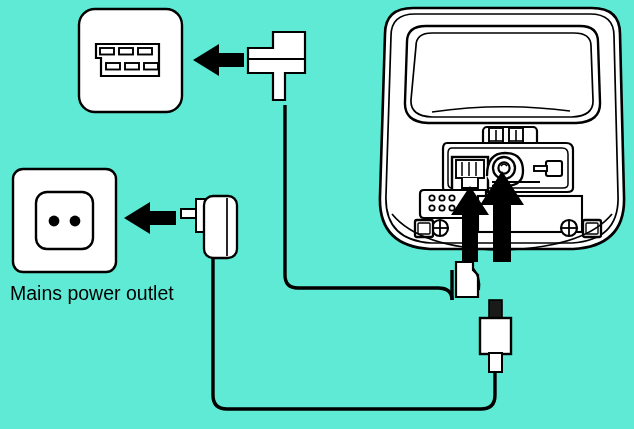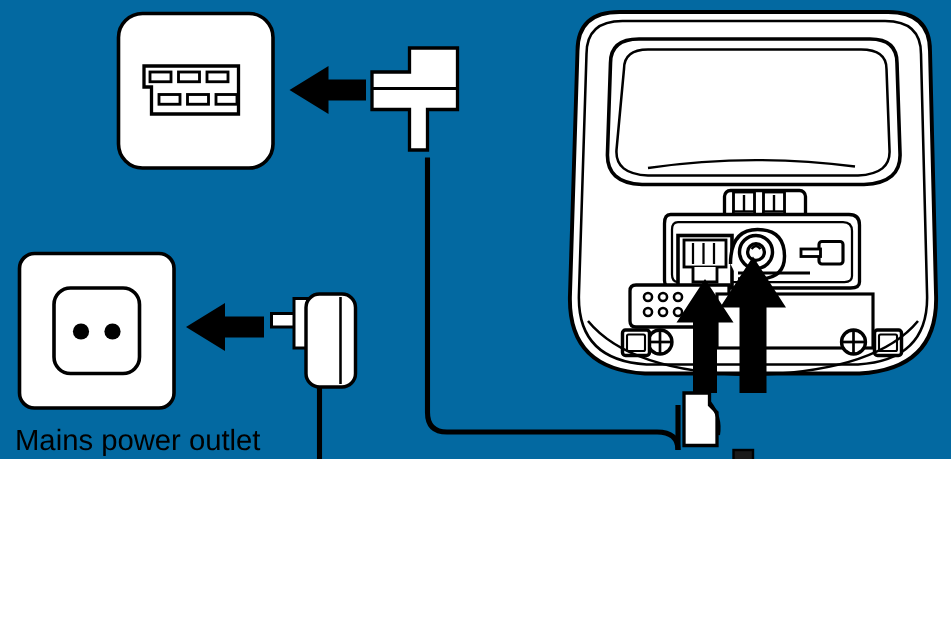--- a/index.html
+++ b/index.html
@@ -6,22 +6,22 @@
     margin: 0;
     padding: 0;
     background: #ffffff;
   }
   body {
     font-family: "Liberation Sans", sans-serif;
   }
   #diagram-root {
     position: relative;
     width: 634px;
-    height: 306px;
-    background: #0369a1;
+    height: 429px;
+    background: #5eead4;
     overflow: hidden;
   }
   #diagram-svg {
     position: absolute;
     left: 0;
     top: 0;
     width: 634px;
     height: 429px;
   }
   .label-text {

